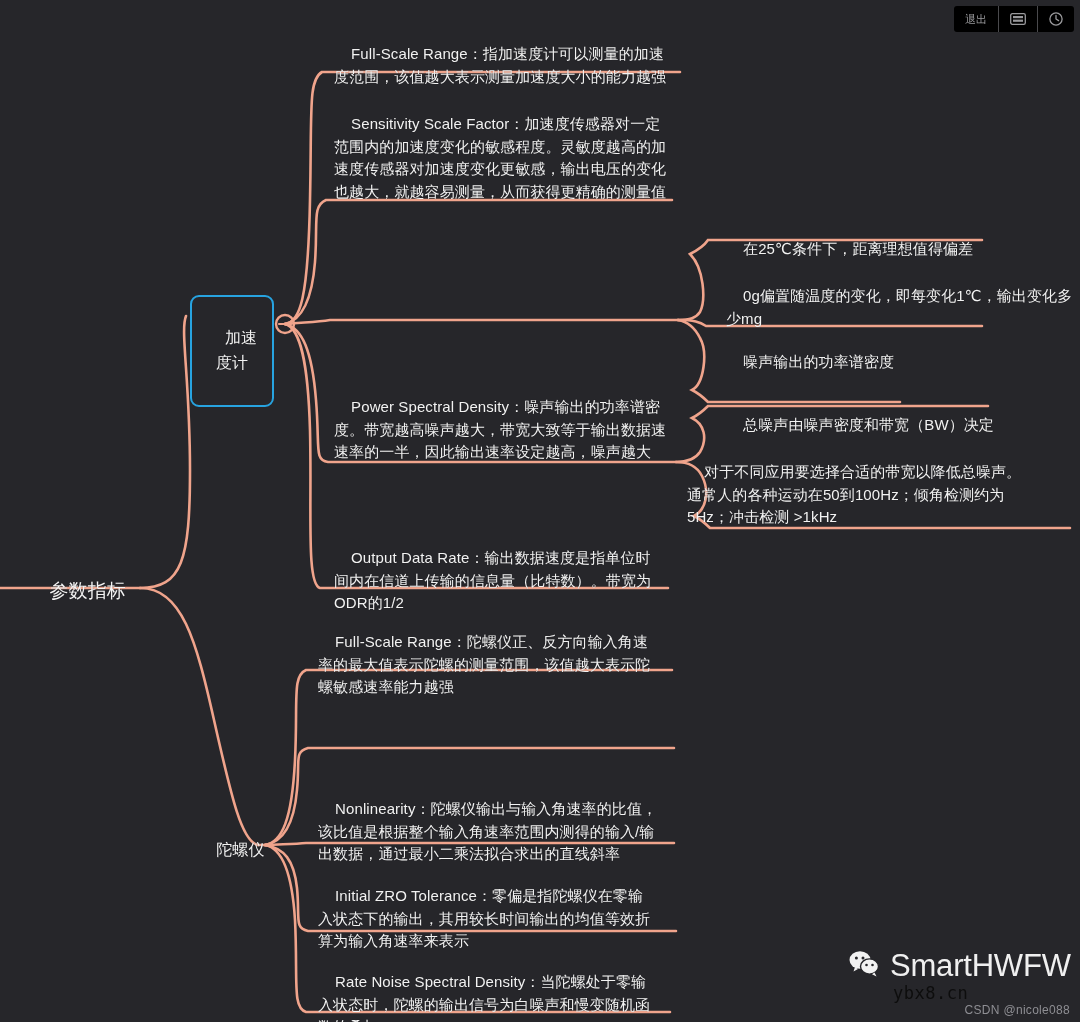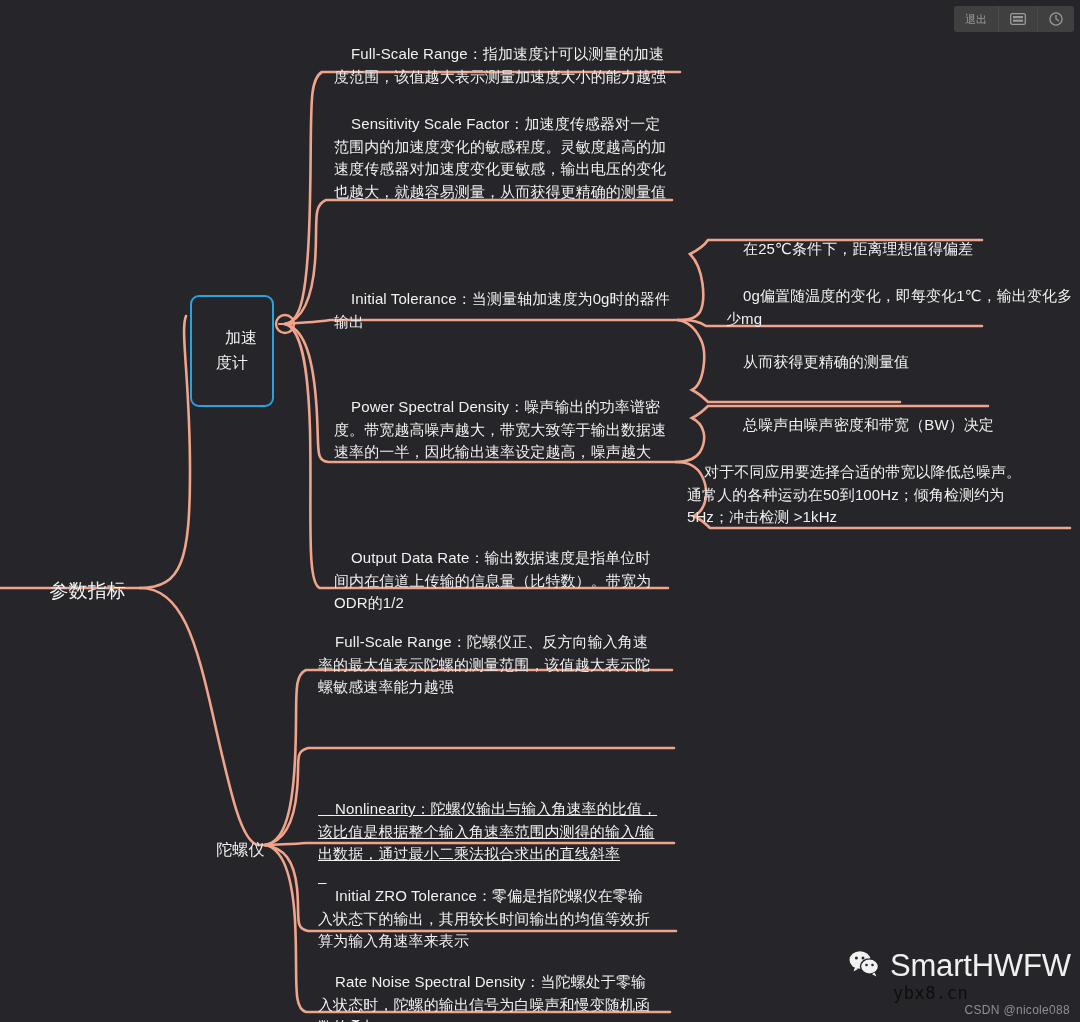--- a/index.html
+++ b/index.html
@@ -52,21 +52,21 @@
     box-sizing: border-box;
   }
   
   #toolbar {
     position: absolute;
     right: 6px;
     top: 6px;
     height: 26px;
     display: flex;
     align-items: stretch;
-    background: #404040;
+    background: #000000;
     border-radius: 3px;
     overflow: hidden;
   }
   #toolbar .tb-item {
     display: flex;
     align-items: center;
     justify-content: center;
     padding: 0 11px;
     font-size: 11px;
     color: #9a9a9d;
@@ -160,58 +160,55 @@
   </div>
 
   <div class="node" style="left:334px; top:20px; width:344px;">
     <span>Full-Scale Range：指加速度计可以测量的加速度范围，该值越大表示测量加速度大小的能力越强</span>
   </div>
 
   <div class="node" style="left:334px; top:90px; width:338px;">
     <span>Sensitivity Scale Factor：加速度传感器对一定范围内的加速度变化的敏感程度。灵敏度越高的加速度传感器对加速度变化更敏感，输出电压的变化也越大，就越容易测量，从而获得更精确的测量值</span>
   </div>
 
-  <div class="node" style="left:334px; top:265px; width:344px;">
-    <span>Initial Tolerance：当测量轴加速度为0g时的器件输出</span>
-  </div>
 
   <div class="node" style="left:334px; top:373px; width:336px;">
     <span>Power Spectral Density：噪声输出的功率谱密度。带宽越高噪声越大，带宽大致等于输出数据速速率的一半，因此输出速率设定越高，噪声越大</span>
   </div>
 
   <div class="node" style="left:334px; top:524px; width:328px;">
     <span>Output Data Rate：输出数据速度是指单位时间内在信道上传输的信息量（比特数）。带宽为ODR的1/2</span>
   </div>
 
   <div class="node" style="left:726px; top:215px; width:276px;">
     <span>在25℃条件下，距离理想值得偏差</span>
   </div>
 
   <div class="node" style="left:726px; top:262px; width:348px;">
     <span>0g偏置随温度的变化，即每变化1℃，输出变化多少mg</span>
   </div>
 
   <div class="node" style="left:726px; top:328px; width:268px;">
-    <span>从而获得更精确的测量值</span>
+    <span>噪声输出的功率谱密度</span>
   </div>
 
   <div class="node" style="left:726px; top:391px; width:300px;">
     <span>总噪声由噪声密度和带宽（BW）决定</span>
   </div>
 
   <div class="node" style="left:687px; top:438px; width:344px;">
     <span>对于不同应用要选择合适的带宽以降低总噪声。通常人的各种运动在50到100Hz；倾角检测约为5Hz；冲击检测 &gt;1kHz</span>
   </div>
 
   <div class="node" style="left:318px; top:608px; width:338px;">
     <span>Full-Scale Range：陀螺仪正、反方向输入角速率的最大值表示陀螺的测量范围，该值越大表示陀螺敏感速率能力越强</span>
   </div>
 
 
-  <div class="node" style="left:318px; top:775px; width:344px;text-decoration:underline;">
+  <div class="node" style="left:318px; top:775px; width:344px;">
     <span>Nonlinearity：陀螺仪输出与输入角速率的比值，该比值是根据整个输入角速率范围内测得的输入/输出数据，通过最小二乘法拟合求出的直线斜率</span>
   </div>
 
   <div class="node" style="left:318px; top:862px; width:338px;">
     <span>Initial ZRO Tolerance：零偏是指陀螺仪在零输入状态下的输出，其用较长时间输出的均值等效折算为输入角速率来表示</span>
   </div>
 
   <div class="node" style="left:318px; top:948px; width:334px;">
     <span>Rate Noise Spectral Density：当陀螺处于零输入状态时，陀螺的输出信号为白噪声和慢变随机函数的叠加</span>
   </div>

